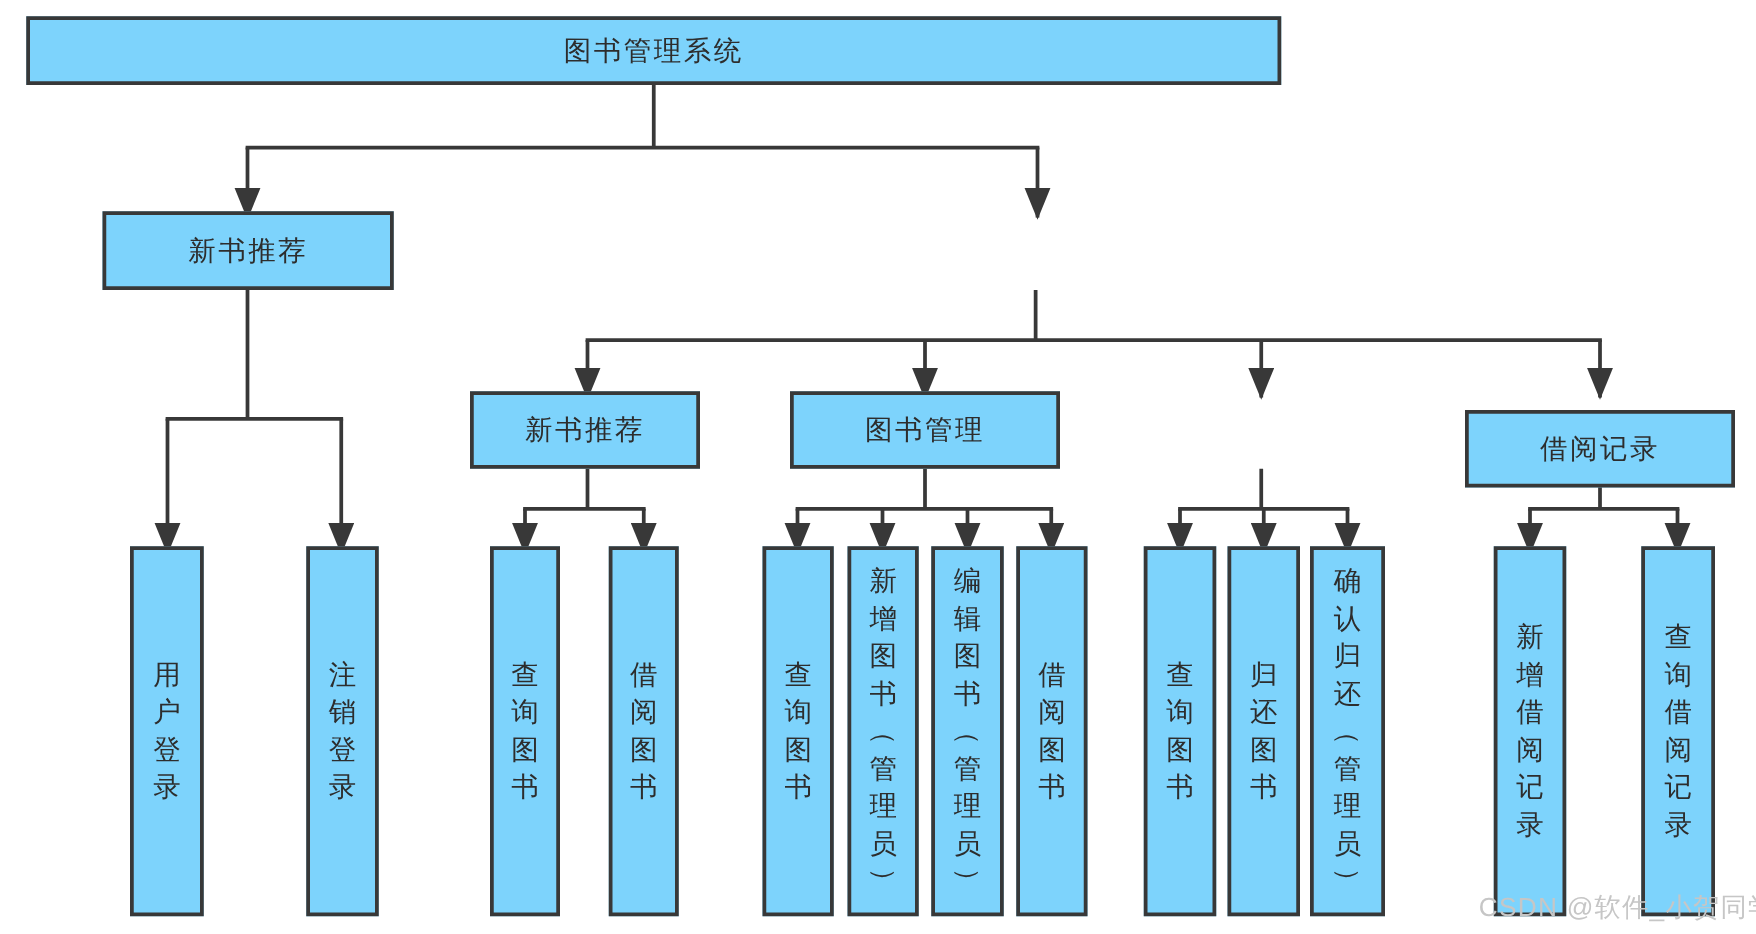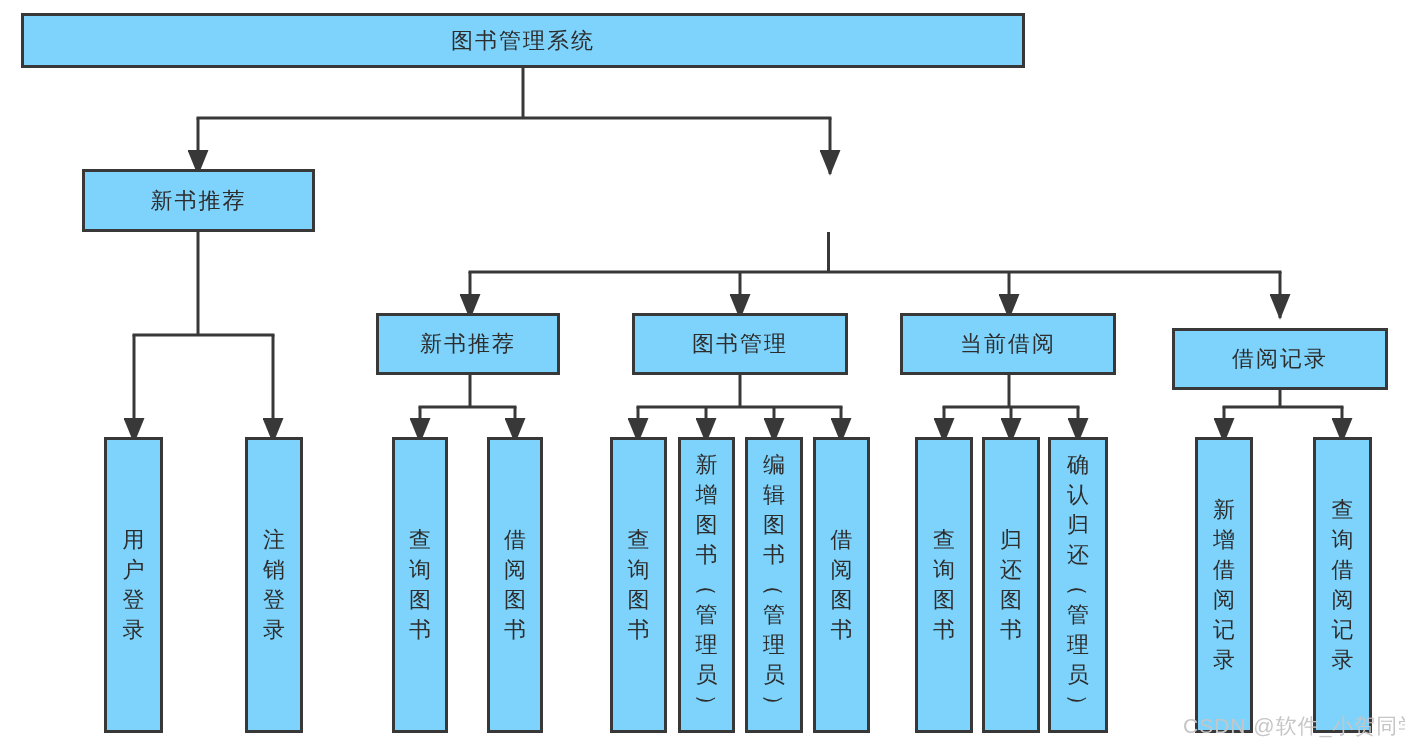--- a/index.html
+++ b/index.html
@@ -124,21 +124,20 @@
       </g>
     </g>
   </svg>
 
   <div class="node hnode" style="left:21px; top:13px; width:1004px; height:55px;">图书管理系统</div>
 
   <div class="node hnode" style="left:82px; top:169px; width:233px; height:63px;">新书推荐</div>
 
   <div class="node hnode" style="left:376px; top:313px; width:184px; height:62px;">新书推荐</div>
   <div class="node hnode" style="left:632px; top:313px; width:216px; height:62px;">图书管理</div>
-  <div class="node hnode" style="left:900px; top:313px; width:216px; height:62px;">当前借阅</div>
   <div class="node hnode" style="left:1172px; top:328px; width:216px; height:62px;">借阅记录</div>
 
   <div class="node vnode" style="left:104px; top:437px; width:59px; height:296px;">
     <div class="vtext">
         <span>用</span>
         <span>户</span>
         <span>登</span>
         <span>录</span>
       </div>
   </div>

